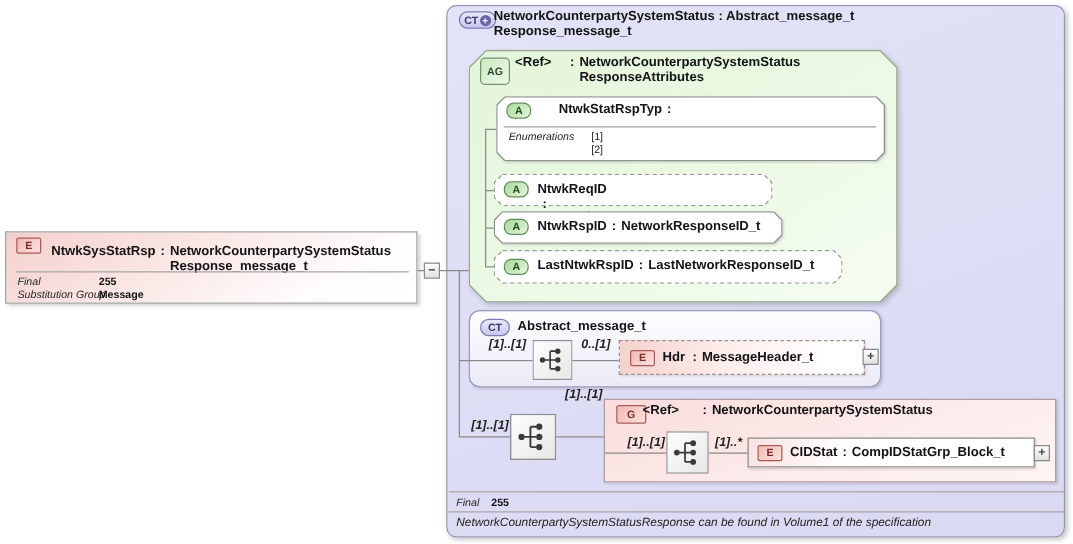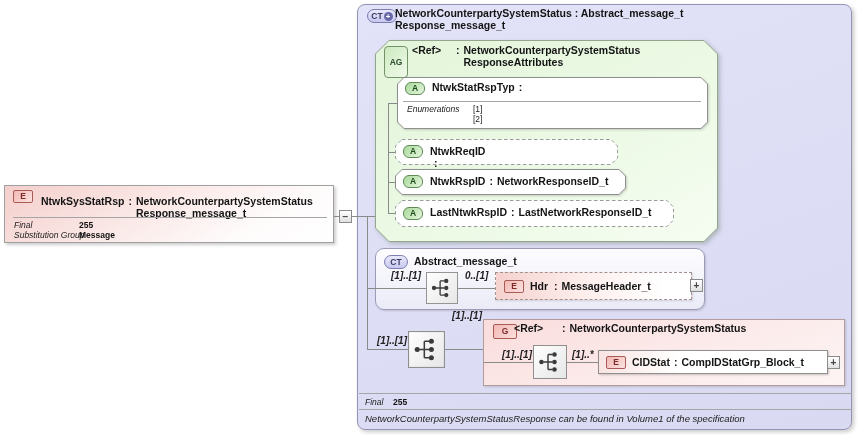--- a/index.html
+++ b/index.html
@@ -14,21 +14,21 @@
   .gap4{margin-left:4px;}
   .card{position:absolute;font-style:italic;font-weight:bold;font-size:10px;line-height:10px;color:#222;z-index:3;white-space:nowrap;}
   .prop-name{font-style:italic;font-size:8.5px;line-height:10px;color:#222;white-space:nowrap;}
   .prop-val{font-weight:bold;font-size:8.5px;line-height:10px;color:#111;white-space:nowrap;}
   .enum-label{font-style:italic;font-size:8.5px;line-height:10px;color:#222;}
   .enum-val{font-size:8.5px;line-height:10px;color:#222;}
   .annotation{font-style:italic;font-size:9.5px;line-height:11px;color:#222;white-space:nowrap;}
   .badge{display:inline-flex;align-items:center;justify-content:center;font-weight:bold;font-size:8.5px;line-height:1;border:1px solid;box-sizing:border-box;flex:none;}
   .badge-e{width:20px;height:13px;border-radius:2px;background:linear-gradient(135deg,#f3b9b5,#fbe2e0);border-color:#a85a55;color:#7c2d2a;}
   .badge-a{width:20px;height:13px;border-radius:6px;background:linear-gradient(135deg,#a8d89a,#e6f7df);border-color:#5f8a56;color:#1e4d1e;}
-  .badge-ag{width:24px;height:32px;border-radius:4px;background:linear-gradient(135deg,#cdeac0,#f0faea);border-color:#74936b;color:#2c4a2c;}
+  .badge-ag{width:24px;height:22px;border-radius:4px;background:linear-gradient(135deg,#cdeac0,#f0faea);border-color:#74936b;color:#2c4a2c;}
   .badge-ct{height:14px;border-radius:7px;background:linear-gradient(#e9e9fb,#c7c7ee);border-color:#7d7db2;color:#3a3a66;}
   .badge-g{width:24px;height:15px;border-radius:2px;background:linear-gradient(135deg,#f3b9b5,#fbdfdc);border-color:#a85a55;color:#7c2d2a;}
   .plus-circle{display:inline-flex;align-items:center;justify-content:center;width:9px;height:9px;border-radius:50%;background:#6868a8;color:#fff;font-size:8px;font-weight:bold;line-height:9px;margin-left:1px;}
   .pm{position:absolute;width:13px;height:13px;border:1px solid #8a8a8a;background:linear-gradient(#ffffff,#e0e0e0);z-index:4;font-size:10px;line-height:11px;font-weight:bold;text-align:center;color:#444;box-sizing:border-box;}
   .box{position:absolute;box-sizing:border-box;z-index:1;}
   .z3{z-index:3;}
   .left-elem{border:1px solid #a0a0a0;background:linear-gradient(150deg,#f4cfcc 0%,#f9e4e2 35%,#fefbfb 75%,#ffffff 100%);box-shadow:2px 2px 3px rgba(0,0,0,.2);}
   .outer-ct{border:1px solid #9494b4;border-radius:8px;background:linear-gradient(160deg,#e2e2f8,#d9d9f2);box-shadow:2px 2px 4px rgba(0,0,0,.22);}
   .abstract-box{border:1px solid #9c9cb8;border-radius:9px;background:linear-gradient(#fdfdff,#ebebf8);box-shadow:1px 1px 2px rgba(0,0,0,.15);}
   .hdr-box{border:1px dashed #a09090;background:linear-gradient(90deg,#f5d2ce,#fdeeec 45%,#ffffff 85%);box-shadow:1px 1px 2px rgba(0,0,0,.12);}
@@ -116,21 +116,21 @@
   <div class="hline" style="left:388px;top:103px;width:9px;"></div>
   <div class="hline" style="left:388px;top:152px;width:7px;"></div>
   <div class="hline" style="left:388px;top:182px;width:7px;"></div>
   <div class="hline" style="left:388px;top:213px;width:7px;"></div>
 
   <div class="box z3" style="left:397px;top:77px;width:311px;height:52px;">
     <svg class="chamfer-svg" width="311" height="52" viewBox="0 0 311 52" style="filter:drop-shadow(1.5px 1.5px 1px rgba(0,0,0,.18));">
       <polygon points="7,0.5 304,0.5 310.5,7 310.5,45 304,51.5 7,51.5 0.5,45 0.5,7" fill="#ffffff" stroke="#8f8f8f"></polygon>
     </svg>
     <span class="badge badge-a abs" style="left:8px;top:5px;">A</span>
-    <div class="abs trow" style="left:35px;top:5px;">
+    <div class="abs trow" style="left:50px;top:5px;">
       <span class="title">NtwkStatRspTyp</span>
       <span class="title gap4">:</span>
     </div>
     <div class="divider" style="left:6px;top:24px;width:298px;"></div>
     <div class="abs enum-label" style="left:10px;top:27px;">Enumerations</div>
     <div class="abs enum-val" style="left:76px;top:27px;">[1]</div>
     <div class="abs enum-val" style="left:76px;top:37px;">[2]</div>
   </div>
 
   <div class="box z3" style="left:395px;top:139px;width:223px;height:26px;">

